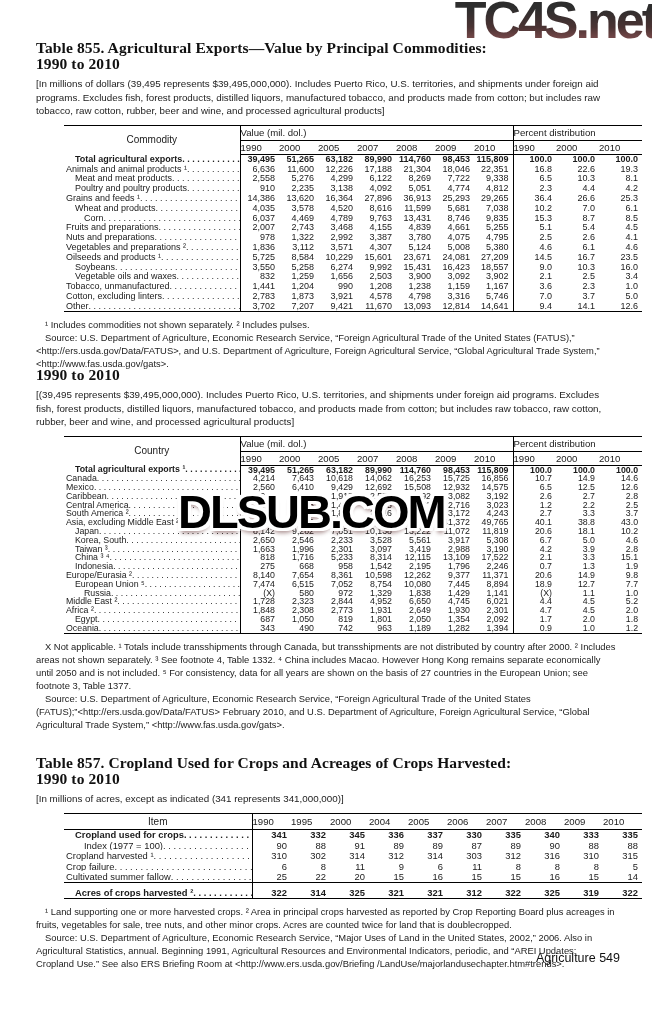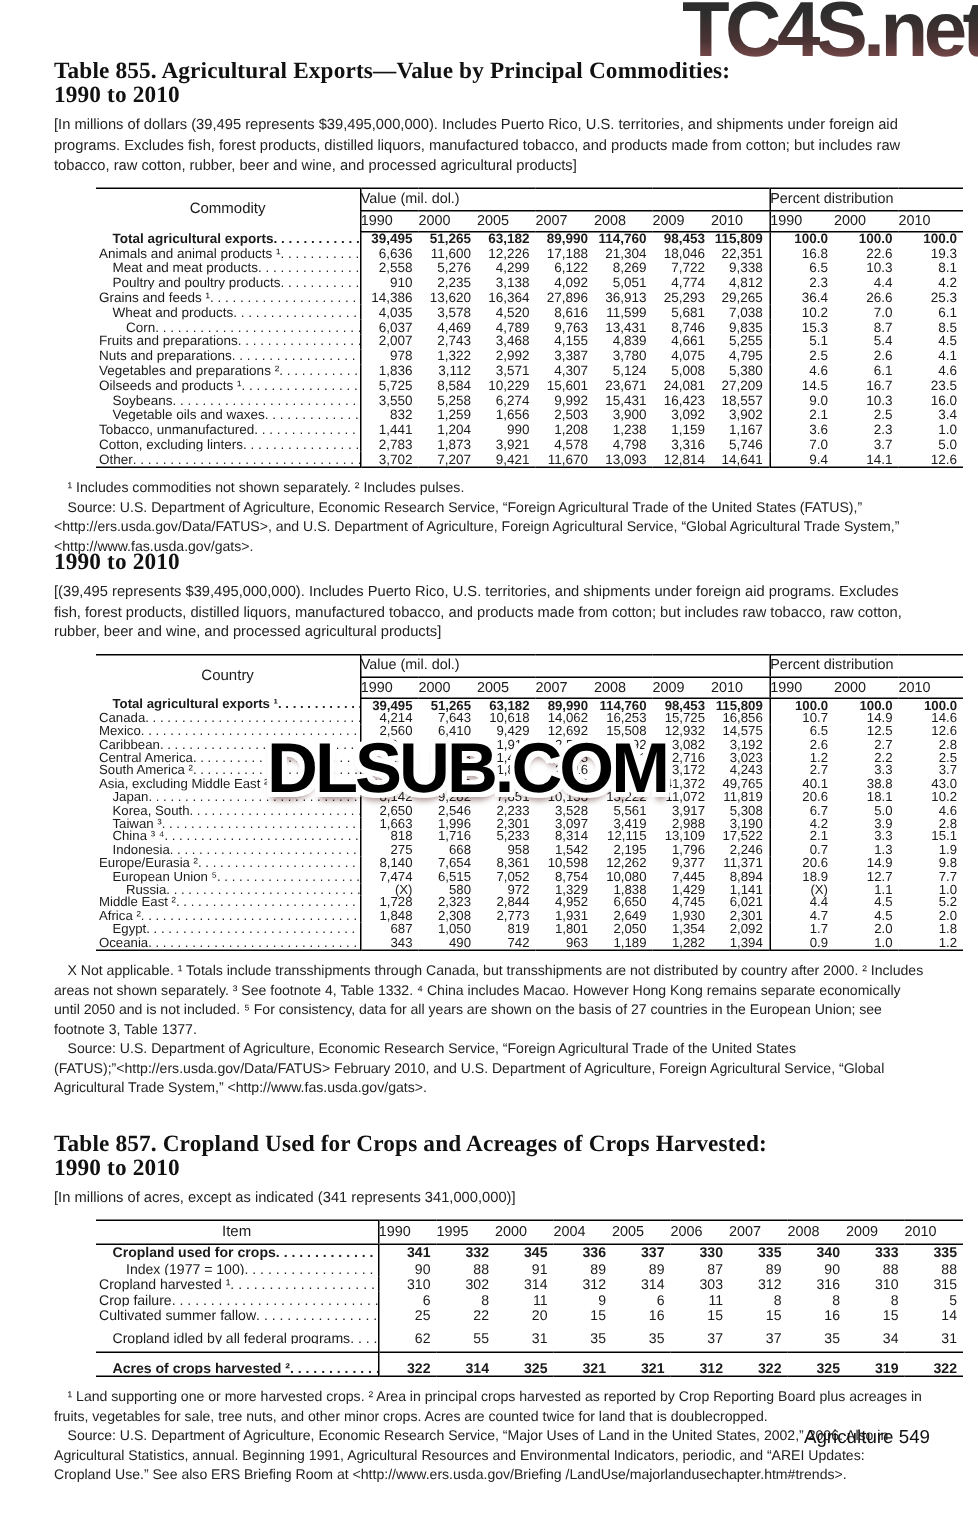--- a/index.html
+++ b/index.html
@@ -919,38 +919,20 @@
               <td class="num">22</td>
               <td class="num">20</td>
               <td class="num">15</td>
               <td class="num">16</td>
               <td class="num">15</td>
               <td class="num">15</td>
               <td class="num">16</td>
               <td class="num">15</td>
               <td class="num">14</td>
             </tr>
-            <tr class="gap gap2">
-              <td class="label ind1">
-                <div class="label-in">
-                  <span class="lbl">Cropland idled by all federal programs</span>
-                  <span class="dots"></span>
-                </div>
-              </td>
-              <td class="num sep">62</td>
-              <td class="num">55</td>
-              <td class="num">31</td>
-              <td class="num">35</td>
-              <td class="num">35</td>
-              <td class="num">37</td>
-              <td class="num">37</td>
-              <td class="num">35</td>
-              <td class="num">34</td>
-              <td class="num">31</td>
-            </tr>
             <tr class="bold gap rule">
               <td class="label ind1">
                 <div class="label-in">
                   <span class="lbl">Acres of crops harvested ²</span>
                   <span class="dots"></span>
                 </div>
               </td>
               <td class="num sep">322</td>
               <td class="num">314</td>
               <td class="num">325</td>

